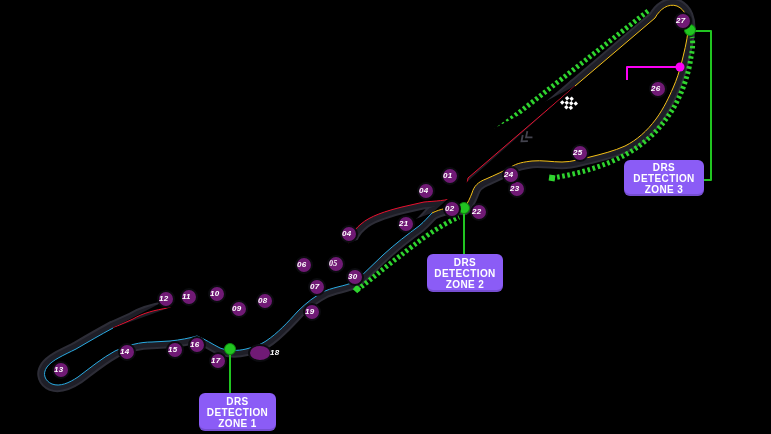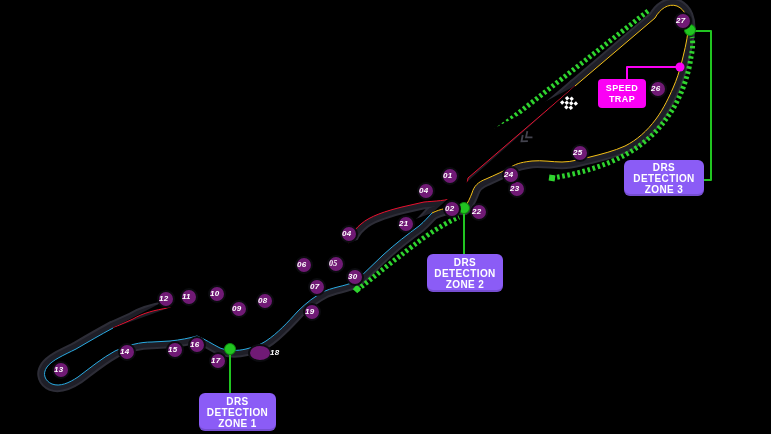--- a/index.html
+++ b/index.html
@@ -163,18 +163,14 @@
   <div class="note green" id="box-drs2">
     <span>DRS</span>
     <span>DETECTION</span>
     <span>ZONE 2</span>
   </div>
   <div class="note green" id="box-drs3">
     <span>DRS</span>
     <span>DETECTION</span>
     <span>ZONE 3</span>
   </div>
-  <div class="note magenta" id="box-speedtrap">
-    <span>SPEED</span>
-    <span>TRAP</span>
-  </div>
 
 </div>
 
 </body></html>

